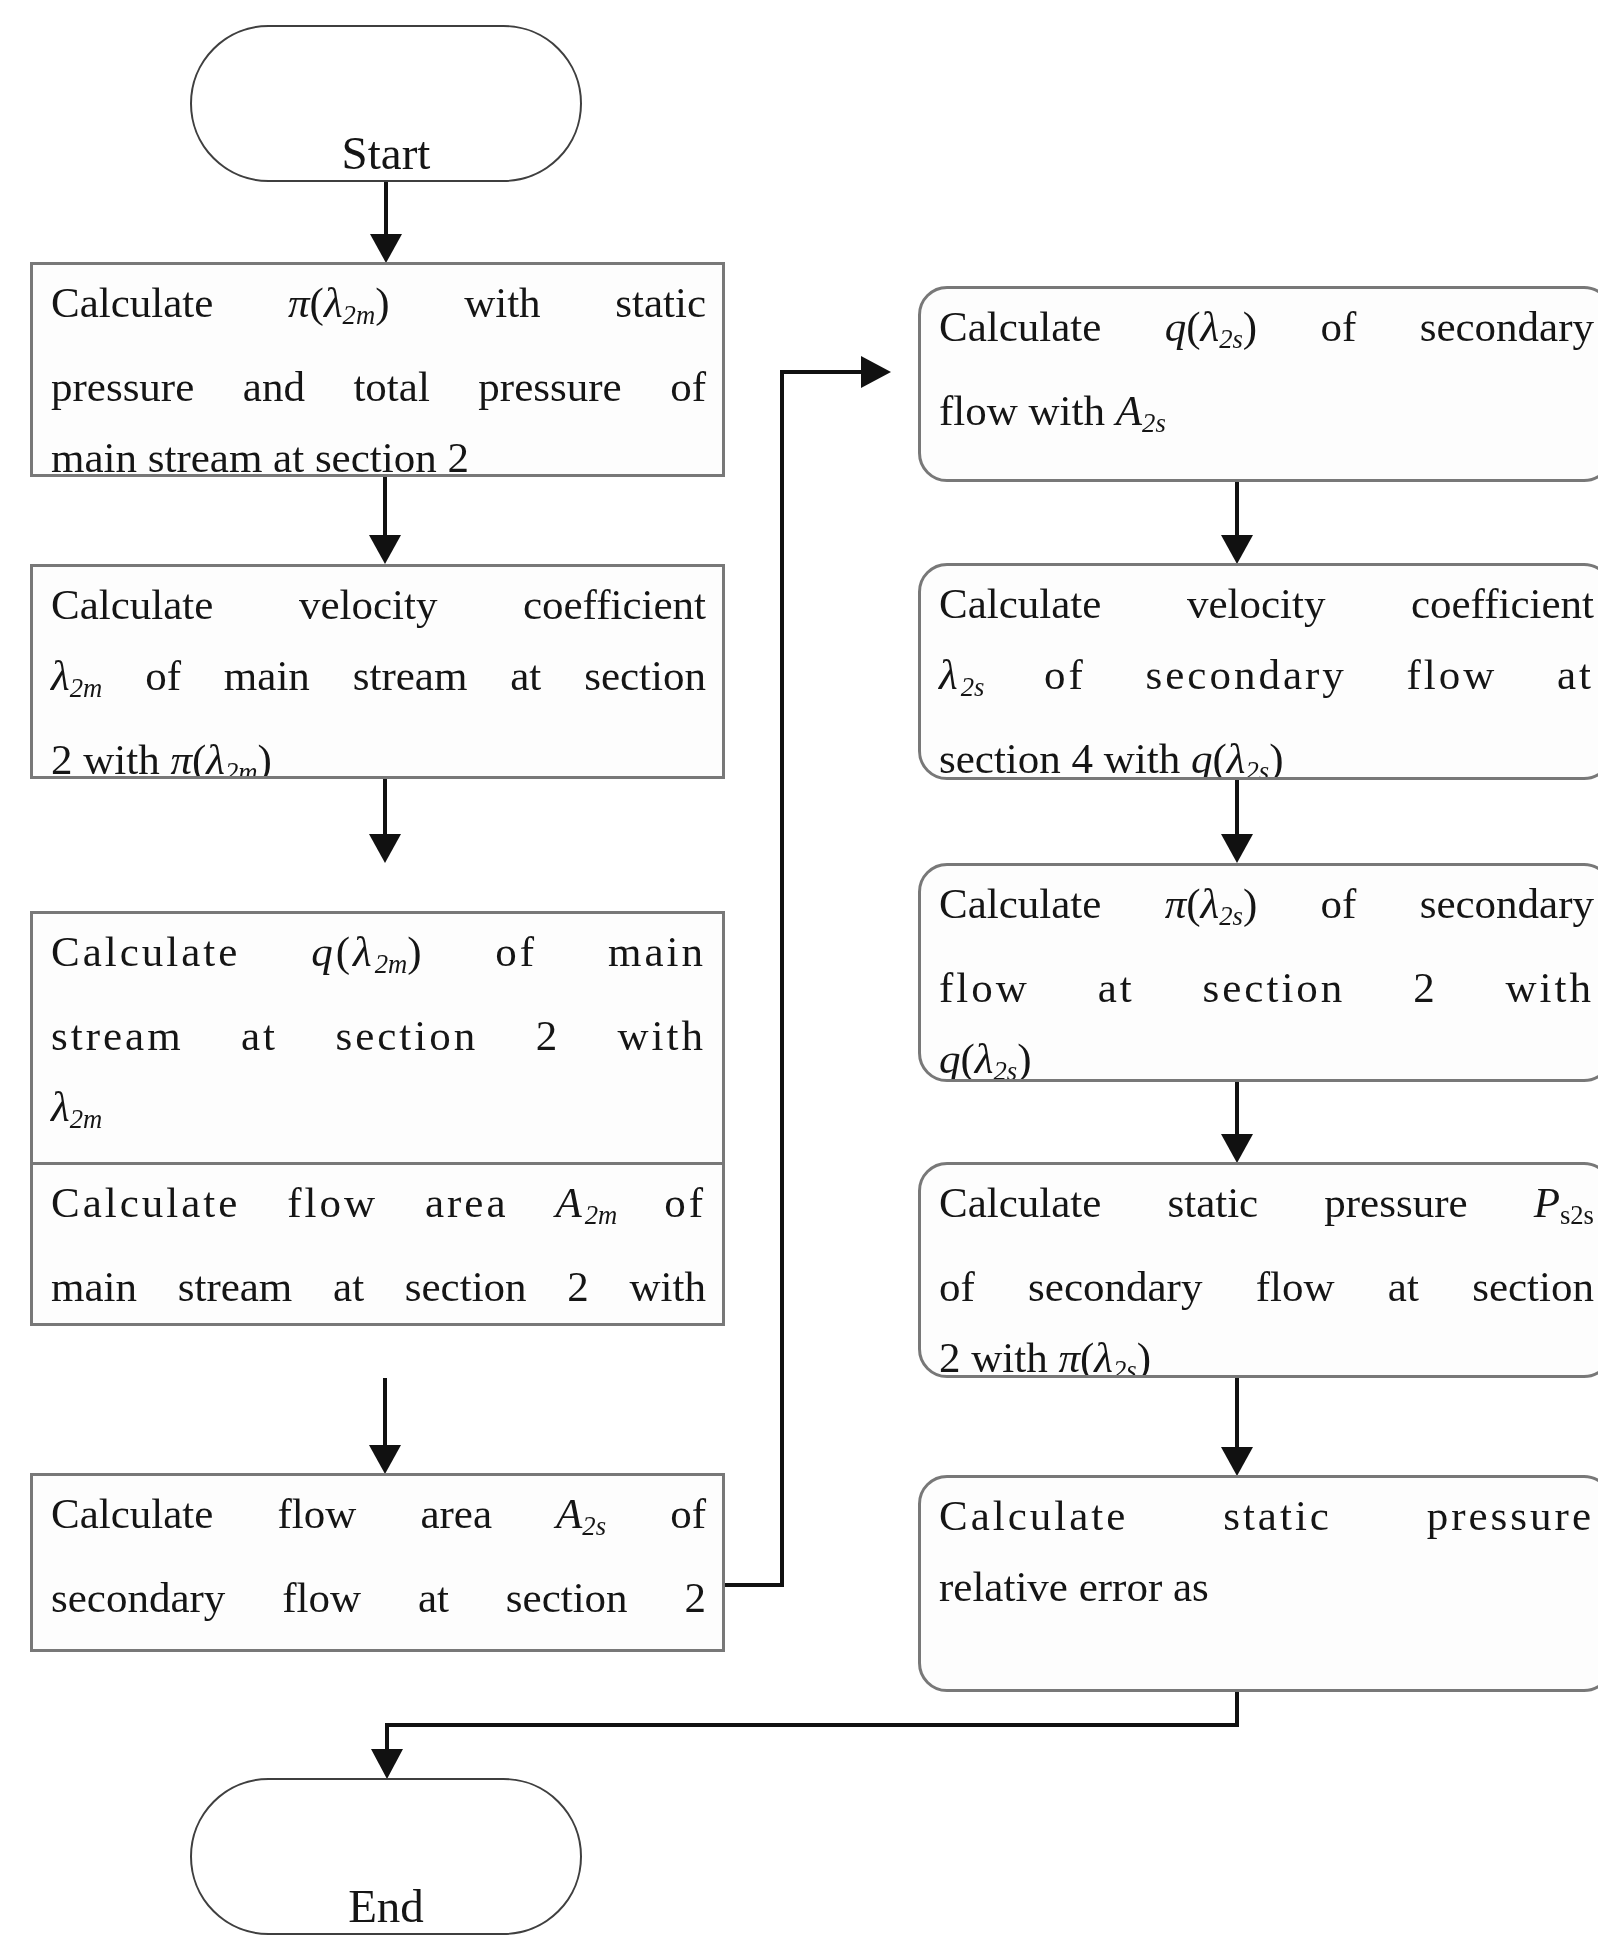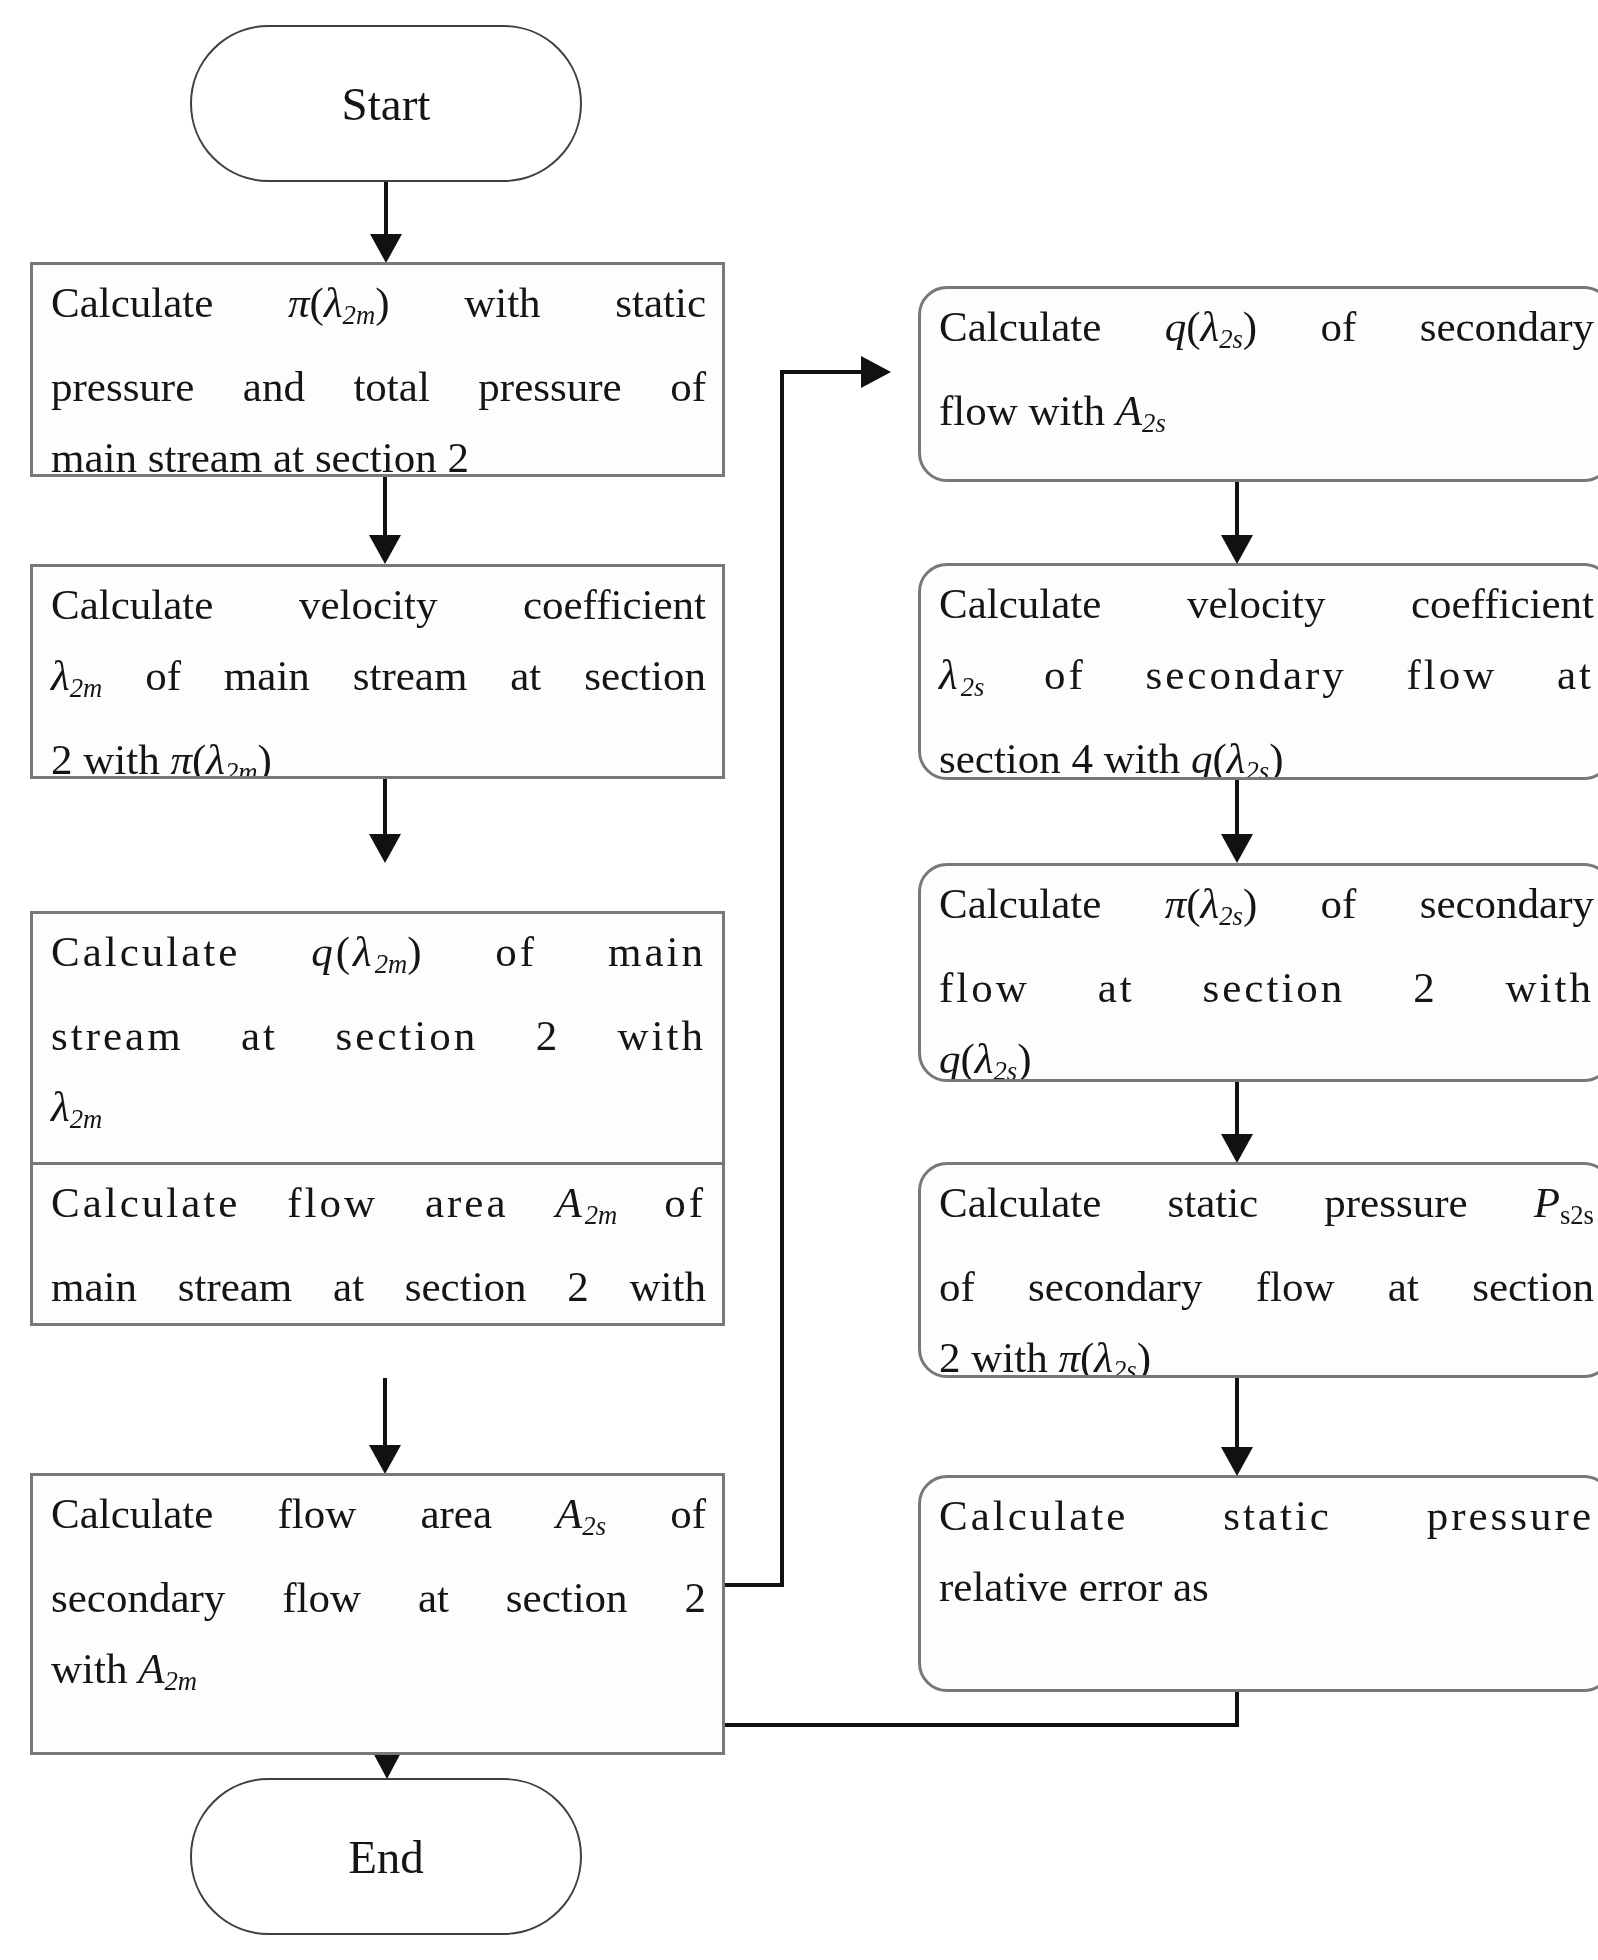--- a/index.html
+++ b/index.html
@@ -25,21 +25,21 @@
   .connector-layer line,.connector-layer polyline{
     stroke:var(--line);stroke-width:4;fill:none;
   }
   .connector-layer polygon{fill:var(--line);stroke:none;}
   .term{
     position:absolute;
     width:392px;height:157px;
     border:2px solid var(--terminator-border);
     border-radius:80px;
     box-sizing:border-box;
-    display:flex;align-items:center;justify-content:center;
+    display:flex;align-items:flex-end;justify-content:center;
     font-size:47px;
     background:var(--background);
   }
   .pbox{
     position:absolute;
     width:695px;
     box-sizing:border-box;
     border:3px solid var(--box-border);
     background:#fdfdfd;
     padding:2px 16px 0 18px;
@@ -132,21 +132,21 @@
       <div class="tline a-justify spread"><span class="sg-n">stream at section 2 with</span></div>
       <div class="tline a-left"><span class="sg-i">λ</span><span class="sg-is">2m</span></div>
     </div>
 
   <div class="pbox col-left" style="top:1162px;height:164px;">
       <div class="tline a-justify spread"><span class="sg-n">Calculate flow area </span><span class="sg-i">A</span><span class="sg-is">2m</span><span class="sg-n"> of</span></div>
       <div class="tline a-justify"><span class="sg-n">main stream at section 2 with</span></div>
       <div class="tline a-left"><span class="sg-n">qlambda</span></div>
     </div>
 
-  <div class="pbox col-left" style="top:1473px;height:282px;">
+  <div class="pbox col-left" style="top:1473px;height:179px;">
       <div class="tline a-justify"><span class="sg-n">Calculate flow area </span><span class="sg-i">A</span><span class="sg-is">2s</span><span class="sg-n"> of</span></div>
       <div class="tline a-justify"><span class="sg-n">secondary flow at section 2</span></div>
       <div class="tline a-left"><span class="sg-n">with </span><span class="sg-i">A</span><span class="sg-is">2m</span></div>
     </div>
 
   <div class="pbox col-right" style="top:286px;height:196px;">
       <div class="tline a-justify"><span class="sg-n">Calculate </span><span class="sg-i">q</span><span class="sg-n">(</span><span class="sg-i">λ</span><span class="sg-is">2s</span><span class="sg-n">) of secondary</span></div>
       <div class="tline a-left"><span class="sg-n">flow with </span><span class="sg-i">A</span><span class="sg-is">2s</span></div>
     </div>
 

